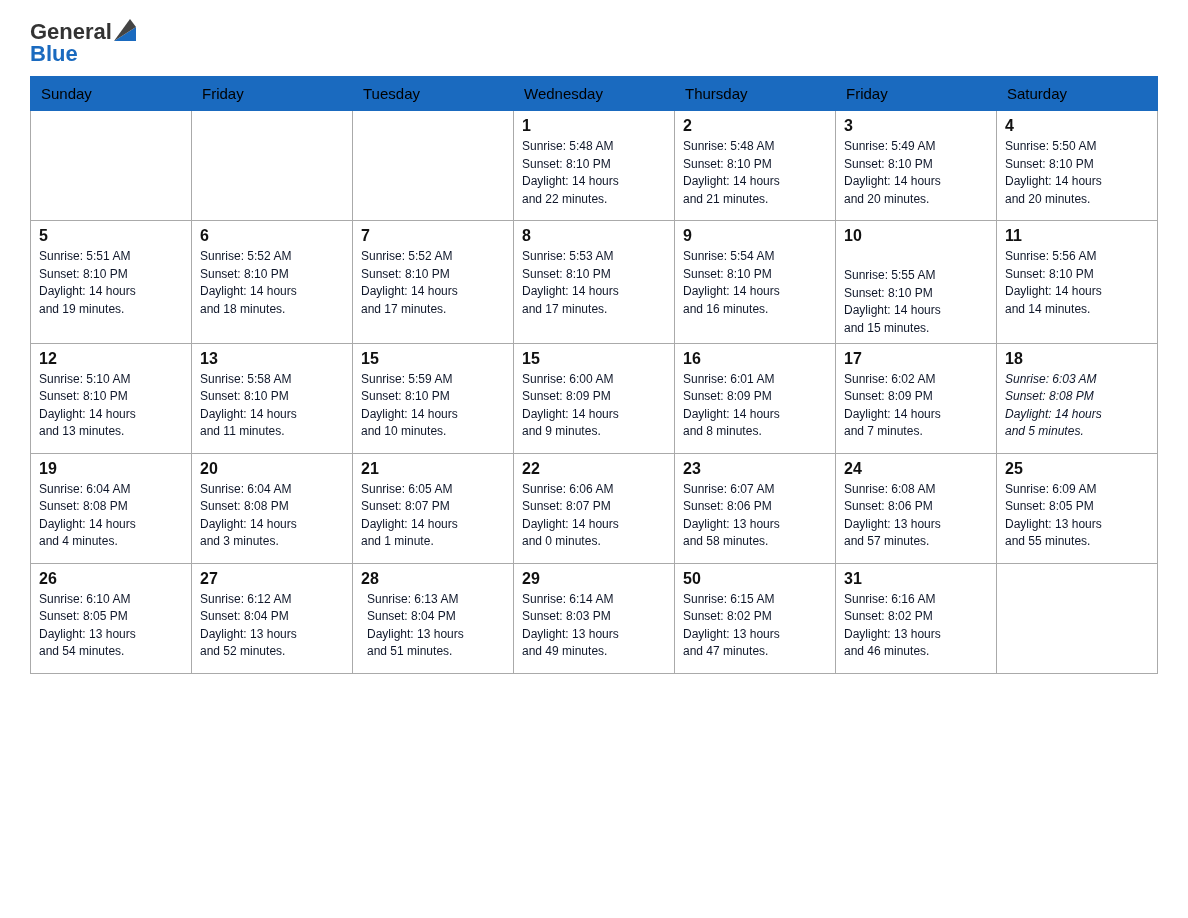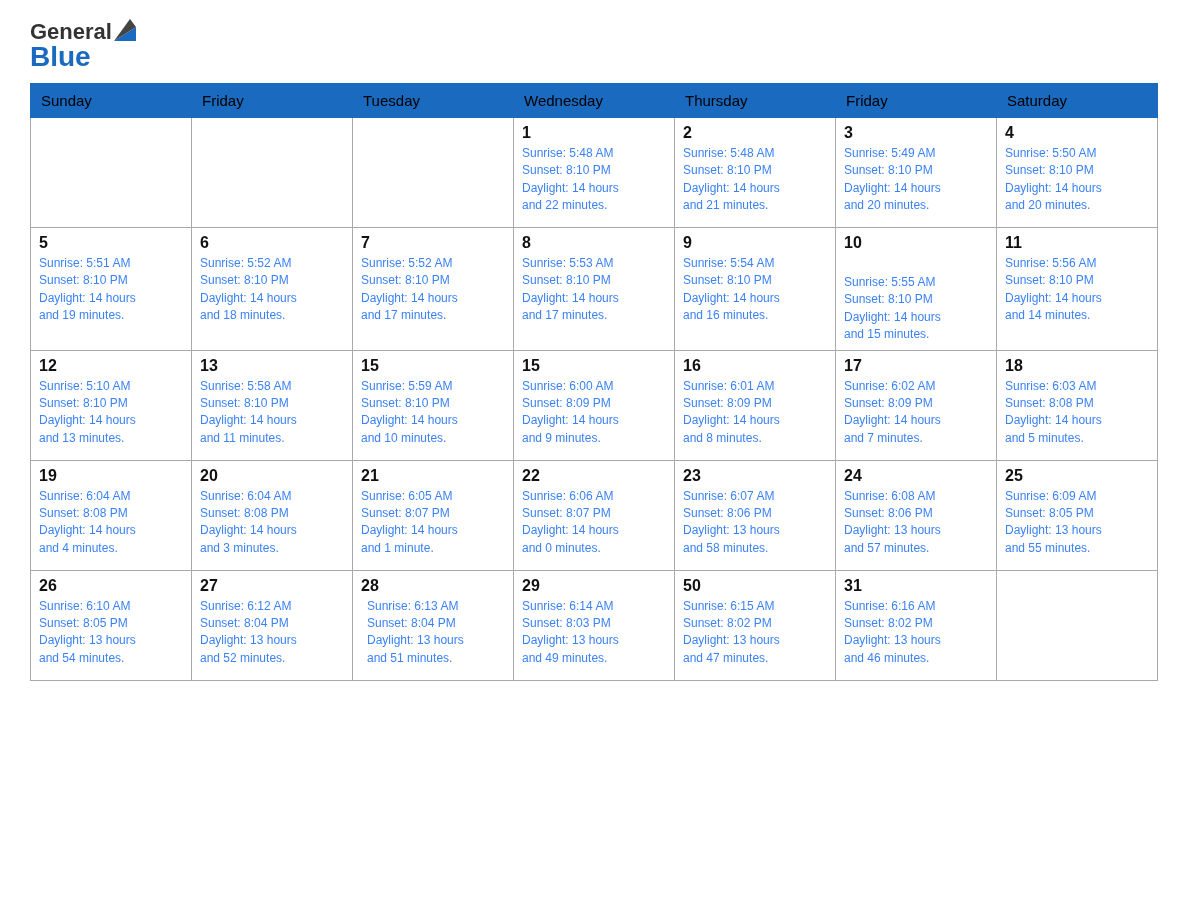--- a/index.html
+++ b/index.html
@@ -58,21 +58,21 @@
     }
     .day-number {
       font-size: 16px;
       font-weight: bold;
       color: #111;
       display: block;
       margin-bottom: 3px;
     }
     .day-info {
       font-size: 12px;
-      color: #3b82f6;
+      color: #0f172a;
       line-height: 1.45;
     }
     .empty-cell {
       background: #fff;
     }
     tbody tr td {
       background: #fff;
     }
   </style>
 </head>
@@ -81,21 +81,21 @@
 <div class="header">
   <div class="logo">
     <div style="display:flex;flex-direction:column;line-height:1.1;">
       <div style="display:flex;align-items:center;">
         <span style="font-size:22px;font-weight:bold;color:#333;">General</span>
         <svg width="22" height="22" viewBox="0 0 22 22" style="margin-left:2px;margin-top:-4px;">
           <polygon points="0,22 22,22 22,8" fill="#1a6abf"></polygon>
           <polygon points="0,22 16,0 22,8" fill="#444"></polygon>
         </svg>
       </div>
-      <span style="font-size:28px;font-weight:bold;color:#1a6abf;margin-top:-2px;">Blue</span>
+      <span style="font-size:22px;font-weight:bold;color:#1a6abf;margin-top:-2px;">Blue</span>
     </div>
   </div>
   <div class="title-section">
     <div class="month-title"></div>
     <div class="location-title"></div>
   </div>
 </div>
 
 <table class="calendar-table">
   <thead>
@@ -232,21 +232,21 @@
         </td>
         <td>
           <span class="day-number">17</span>
           <div class="day-info" style="white-space: pre-line;">Sunrise: 6:02 AM
 Sunset: 8:09 PM
 Daylight: 14 hours
 and 7 minutes.</div>
         </td>
         <td>
           <span class="day-number">18</span>
-          <div class="day-info" style="white-space: pre-line;">Sunrise: 6:03 AM
+          <div class="day-info" style="white-space: pre-line; font-style: italic;">Sunrise: 6:03 AM
 Sunset: 8:08 PM
 Daylight: 14 hours
 and 5 minutes.</div>
         </td>
       </tr>
       <tr>
         <td>
           <span class="day-number">19</span>
           <div class="day-info" style="white-space: pre-line;">Sunrise: 6:04 AM
 Sunset: 8:08 PM

